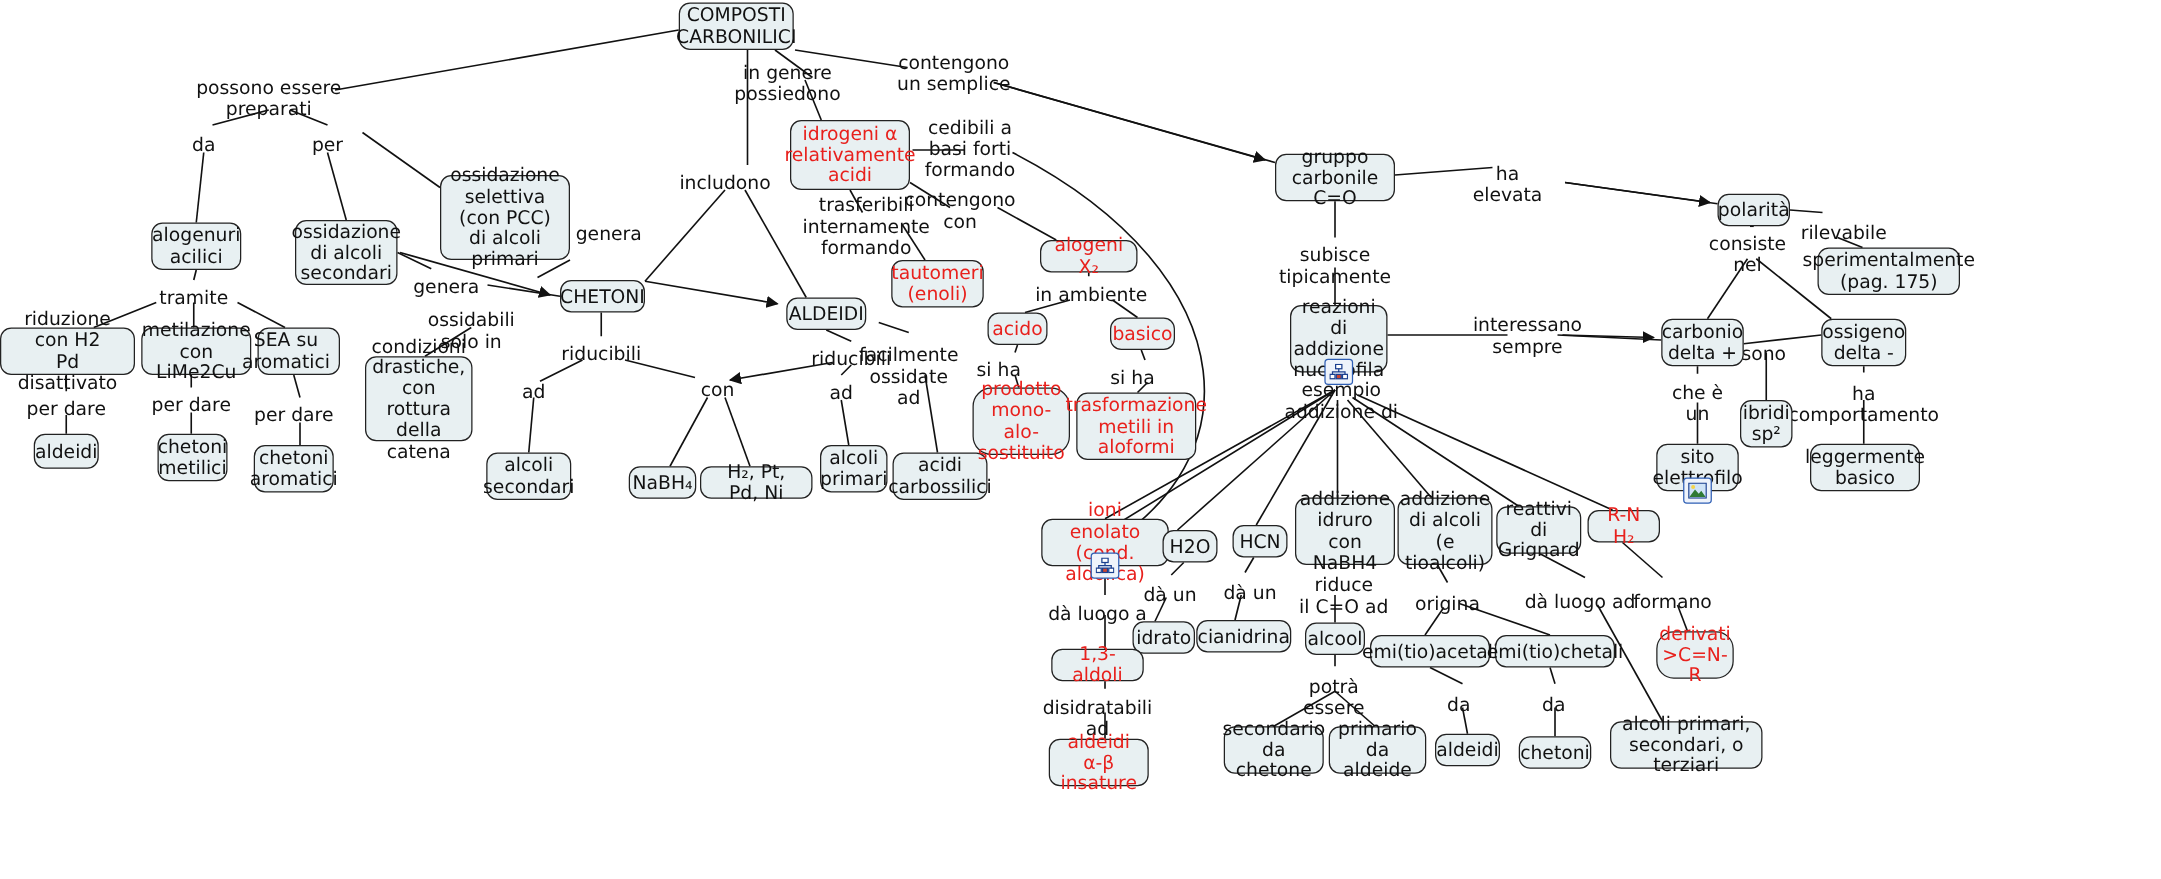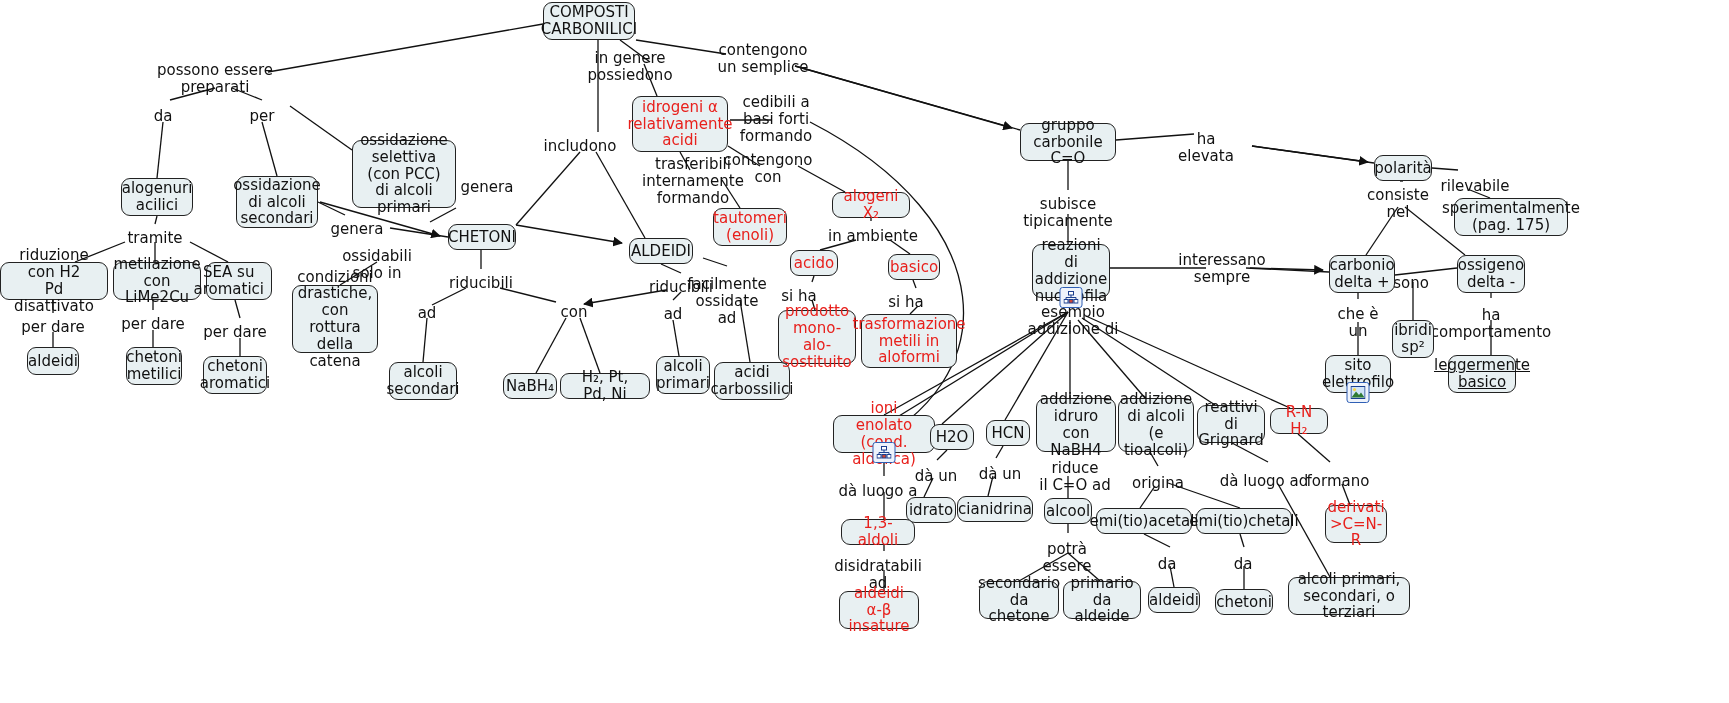--- a/index.html
+++ b/index.html
@@ -247,21 +247,21 @@
       <div class="node" style="left: 560px; top: 373px; width: 90px; height: 26px;"><span>H₂, Pt, Pd, Ni</span></div>
       <div class="node" style="left: 656px; top: 356px; width: 54px; height: 38px;"><span>alcoli
 primari</span></div>
       <div class="node" style="left: 714px; top: 362px; width: 76px; height: 38px;"><span>acidi
 carbossilici</span></div>
       <div class="node red" style="left: 713px; top: 208px; width: 74px; height: 38px;"><span>tautomeri
 (enoli)</span></div>
       <div class="node red" style="left: 832px; top: 192px; width: 78px; height: 26px;"><span>alogeni  X₂</span></div>
       <div class="node red" style="left: 790px; top: 250px; width: 48px; height: 26px;"><span>acido</span></div>
       <div class="node red" style="left: 888px; top: 254px; width: 52px; height: 26px;"><span>basico</span></div>
-      <div class="node red" style="left: 778px; top: 310px; width: 78px; height: 54px;"><span>prodotto
+      <div class="node red" style="left: 778px; top: 310px; width: 78px; height: 54px; border-radius: 15px;"><span>prodotto
 mono-alo-
 sostituito</span></div>
       <div class="node red" style="left: 861px; top: 314px; width: 96px; height: 54px;"><span>trasformazione
 metili in
 aloformi</span></div>
       <div class="node" style="left: 1020px; top: 123px; width: 96px; height: 38px;"><span>gruppo
 carbonile C=O</span></div>
       <div class="node" style="left: 1032px; top: 244px; width: 78px; height: 54px;"><span>reazioni di
 addizione
 nucleofila</span><span class="badge"><svg width="15" height="13" viewBox="0 0 15 13">
@@ -279,21 +279,21 @@
       <div class="node" style="left: 1457px; top: 255px; width: 68px; height: 38px;"><span>ossigeno
 delta -</span></div>
       <div class="node" style="left: 1392px; top: 320px; width: 42px; height: 38px;"><span>ibridi
 sp²</span></div>
       <div class="node" style="left: 1325px; top: 355px; width: 66px; height: 38px;"><span>sito
 elettrofilo</span><span class="badge"><svg width="15" height="13" viewBox="0 0 15 13">
             <rect x="0.5" y="0.5" width="14" height="12" fill="#cfe3f7" stroke="#1b3f8f" stroke-width="1"></rect>
             <circle cx="4" cy="3.6" r="1.6" fill="#f5d44a"></circle>
             <path d="M1,11.5 L5.5,5.5 L8.5,9 L10.5,6.5 L14,11.5 Z" fill="#2f7a34"></path>
           </svg></span></div>
-      <div class="node" style="left: 1448px; top: 355px; width: 68px; height: 38px; text-decoration: underline;"><span>leggermente
+      <div class="node" style="left: 1448px; top: 355px; width: 88px; height: 38px;"><span>leggermente
 basico</span></div>
       <div class="node red" style="left: 833px; top: 415px; width: 102px; height: 38px;"><span>ioni enolato
 (cond. aldolica)</span><span class="badge"><svg width="15" height="13" viewBox="0 0 15 13">
             <rect x="5" y="0.5" width="5" height="3.5" fill="#fff" stroke="#1b3f8f" stroke-width="1"></rect>
             <rect x="0.5" y="8.5" width="4" height="3.5" fill="#fff" stroke="#1b3f8f" stroke-width="1"></rect>
             <rect x="5.5" y="8.5" width="4" height="3.5" fill="#c43" stroke="#1b3f8f" stroke-width="1"></rect>
             <rect x="10.5" y="8.5" width="4" height="3.5" fill="#fff" stroke="#1b3f8f" stroke-width="1"></rect>
             <path d="M7.5,4 L7.5,6.5 M2.5,8.5 L2.5,6.5 L12.5,6.5 L12.5,8.5" stroke="#1b3f8f" stroke-width="1" fill="none"></path>
           </svg></span></div>
       <div class="node" style="left: 930px; top: 424px; width: 44px; height: 26px;"><span>H2O</span></div>
@@ -305,21 +305,21 @@
 di alcoli (e
 tioalcoli)</span></div>
       <div class="node" style="left: 1197px; top: 405px; width: 68px; height: 38px;"><span>reattivi di
 Grignard</span></div>
       <div class="node red" style="left: 1270px; top: 408px; width: 58px; height: 26px;"><span>R-N H₂</span></div>
       <div class="node" style="left: 906px; top: 497px; width: 50px; height: 26px; justify-content: center;"><span>idrato</span></div>
       <div class="node" style="left: 957px; top: 496px; width: 76px; height: 26px;"><span>cianidrina</span></div>
       <div class="node" style="left: 1044px; top: 498px; width: 48px; height: 26px;"><span>alcool</span></div>
       <div class="node" style="left: 1096px; top: 508px; width: 96px; height: 26px;"><span>emi(tio)acetali</span></div>
       <div class="node" style="left: 1196px; top: 508px; width: 96px; height: 26px;"><span>emi(tio)chetali</span></div>
-      <div class="node red" style="left: 1325px; top: 505px; width: 62px; height: 38px;"><span>derivati
+      <div class="node red" style="left: 1325px; top: 505px; width: 62px; height: 38px; border-radius: 14px;"><span>derivati
 &gt;C=N-R</span></div>
       <div class="node red" style="left: 841px; top: 519px; width: 74px; height: 26px;"><span>1,3-aldoli</span></div>
       <div class="node red" style="left: 839px; top: 591px; width: 80px; height: 38px;"><span>aldeidi α-β
 insature</span></div>
       <div class="node" style="left: 979px; top: 581px; width: 80px; height: 38px;"><span>secondario
 da chetone</span></div>
       <div class="node" style="left: 1063px; top: 581px; width: 78px; height: 38px;"><span>primario
 da aldeide</span></div>
       <div class="node" style="left: 1148px; top: 587px; width: 52px; height: 26px;"><span>aldeidi</span></div>
       <div class="node" style="left: 1215px; top: 589px; width: 58px; height: 26px;"><span>chetoni</span></div>

